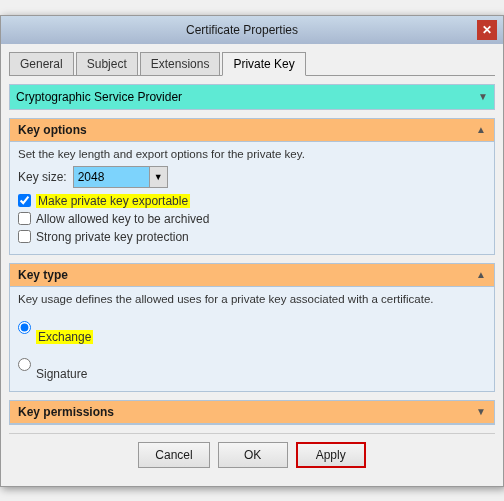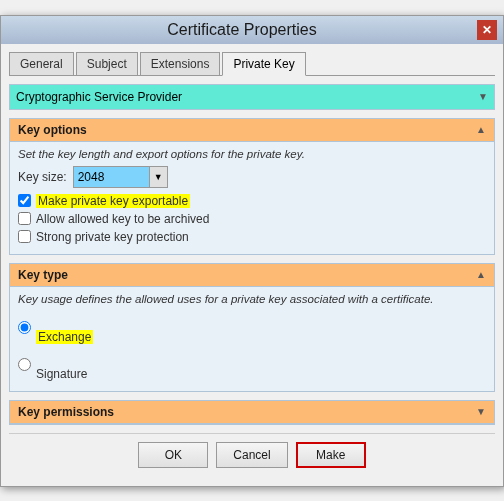--- a/index.html
+++ b/index.html
@@ -20,21 +20,21 @@
     }
     .title-bar {
       background: linear-gradient(to bottom, #c8d8e8, #a8b8d0);
       display: flex;
       align-items: center;
       justify-content: space-between;
       padding: 4px 6px;
       height: 28px;
     }
     .title-bar-text {
-      font-size: 16px;
+      font-size: 12px;
       color: #1a1a1a;
       font-weight: normal;
       flex: 1;
       text-align: center;
     }
     .close-btn {
       width: 20px;
       height: 20px;
       background: #c0392b;
       color: white;
@@ -94,21 +94,20 @@
       font-size: 10px;
       color: #555;
     }
     .section-body {
       padding: 6px 8px;
     }
     .section-desc {
       color: #333;
       margin-bottom: 6px;
       font-size: 11.5px;
-      font-style: italic;
     }
     .field-row {
       display: flex;
       align-items: center;
       margin-bottom: 6px;
     }
     .field-label {
       margin-right: 6px;
       color: #333;
       font-size: 12px;
@@ -283,18 +282,18 @@
     </div>
 
     <div class="section">
       <div class="section-header">
         <span class="section-header-title">Key permissions</span>
         <span class="section-arrow">▼</span>
       </div>
     </div>
 
     <div class="button-bar">
+      <button class="btn">Cancel</button>
       <button class="btn">OK</button>
-      <button class="btn">Cancel</button>
-      <button class="btn btn-apply">Make</button>
+      <button class="btn btn-apply">Apply</button>
     </div>
   </div>
 </div>
 
 </body></html>

